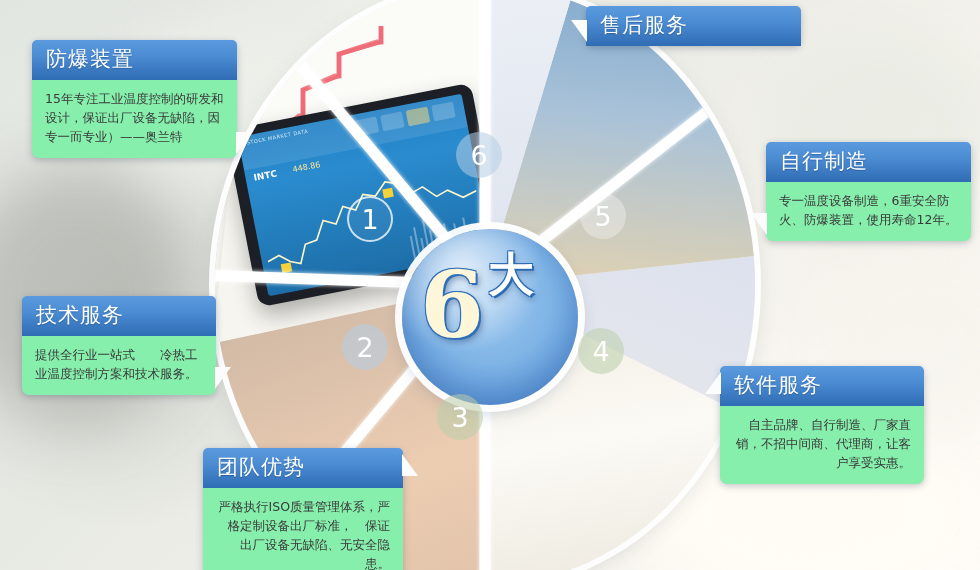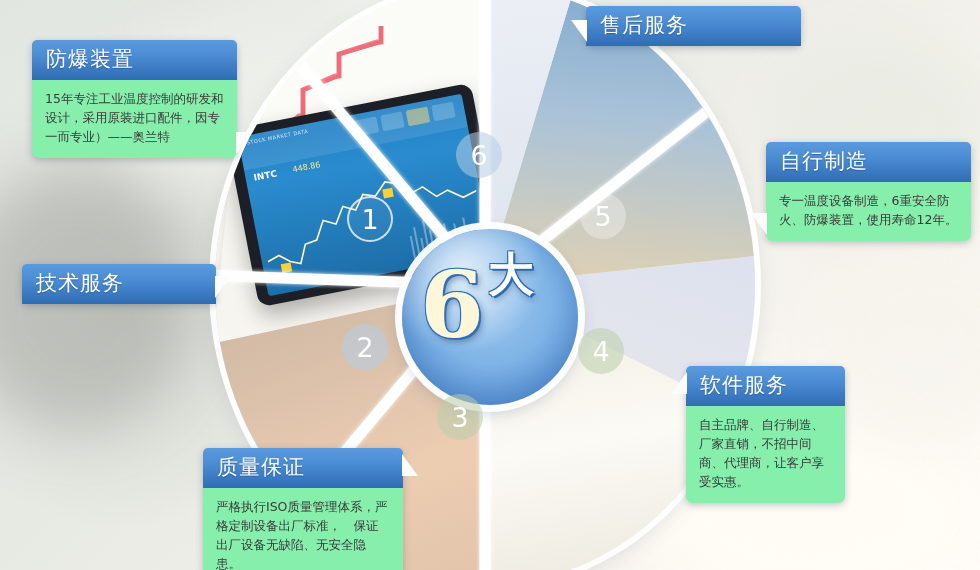--- a/index.html
+++ b/index.html
@@ -216,21 +216,21 @@
     padding:5px 14px 7px 14px;
     letter-spacing:1px;
     text-shadow:0 1px 1px rgba(10,40,80,.35);
   }
   .card .body{
     padding:9px 13px 12px 13px;
     font-size:12.5px;
     line-height:19px;
     color:#3a3a3a;
   }
-  .card .body.ctr{text-align:left;}
+  .card .body.ctr{text-align:right;}
   
   .tail{position:absolute;width:0;height:0;}
 
   .t-br{border-left:16px solid #fcfcfc;border-bottom:22px solid transparent;}
   .t-bl{border-right:16px solid #fcfcfc;border-bottom:22px solid transparent;}
   .t-tr{border-left:16px solid #fcfcfc;border-top:22px solid transparent;}
   .t-tl{border-right:16px solid #fcfcfc;border-top:22px solid transparent;}
 </style>
 </head>
 <body>
@@ -367,45 +367,46 @@
     </div>
   <div class="num num-fill" style="left:580px;top:193px;">
       <span>5</span>
     </div>
   <div class="num num-tint" style="left:456px;top:132px;">
       <span>6</span>
     </div>
 
   <div class="card" style="left:32px;top:40px;width:205px;">
     <div class="hdr">防爆装置</div>
-    <div class="body">15年专注工业温度控制的研发和设计，采用原装进口配件，因专一而专业）——奥兰特</div>
+    <div class="body">15年专注工业温度控制的研发和设计，保证出厂设备无缺陷，因专一而专业）——奥兰特</div>
     <div class="tail t-br" style="right:-15px;bottom:4px;"></div>
   </div>
 
   <div class="card" style="left:586px;top:6px;width:215px;">
     <div class="hdr">售后服务</div>
     <div class="tail t-bl" style="left:-15px;bottom:4px;"></div>
   </div>
 
   <div class="card" style="left:766px;top:142px;width:205px;">
     <div class="hdr">自行制造</div>
     <div class="body">专一温度设备制造，6重安全防火、防爆装置，使用寿命12年。</div>
     <div class="tail t-bl" style="left:-15px;bottom:6px;"></div>
   </div>
 
-  <div class="card" style="left:686px;top:366px;width:159px;">
+  <div class="card" style="left:720px;top:366px;width:204px;">
     <div class="hdr">软件服务</div>
     <div class="body ctr">自主品牌、自行制造、厂家直销，不招中间商、代理商，让客户享受实惠。</div>
     <div class="tail t-tl" style="left:-15px;top:6px;"></div>
   </div>
 
   <div class="card" style="left:203px;top:448px;width:200px;">
-    <div class="hdr">质量保证</div>
+    <div class="hdr">团队优势</div>
     <div class="body ctr">严格执行ISO质量管理体系，严格定制设备出厂标准，　保证出厂设备无缺陷、无安全隐患。</div>
     <div class="tail t-tr" style="right:-15px;top:6px;"></div>
   </div>
 
-  <div class="card" style="left:22px;top:264px;width:194px;">
+  <div class="card" style="left:22px;top:296px;width:194px;">
     <div class="hdr">技术服务</div>
+    <div class="body">提供全行业一站式　　冷热工业温度控制方案和技术服务。</div>
     <div class="tail t-br" style="right:-15px;bottom:6px;"></div>
   </div>
 
 </div>
 
 </body></html>

